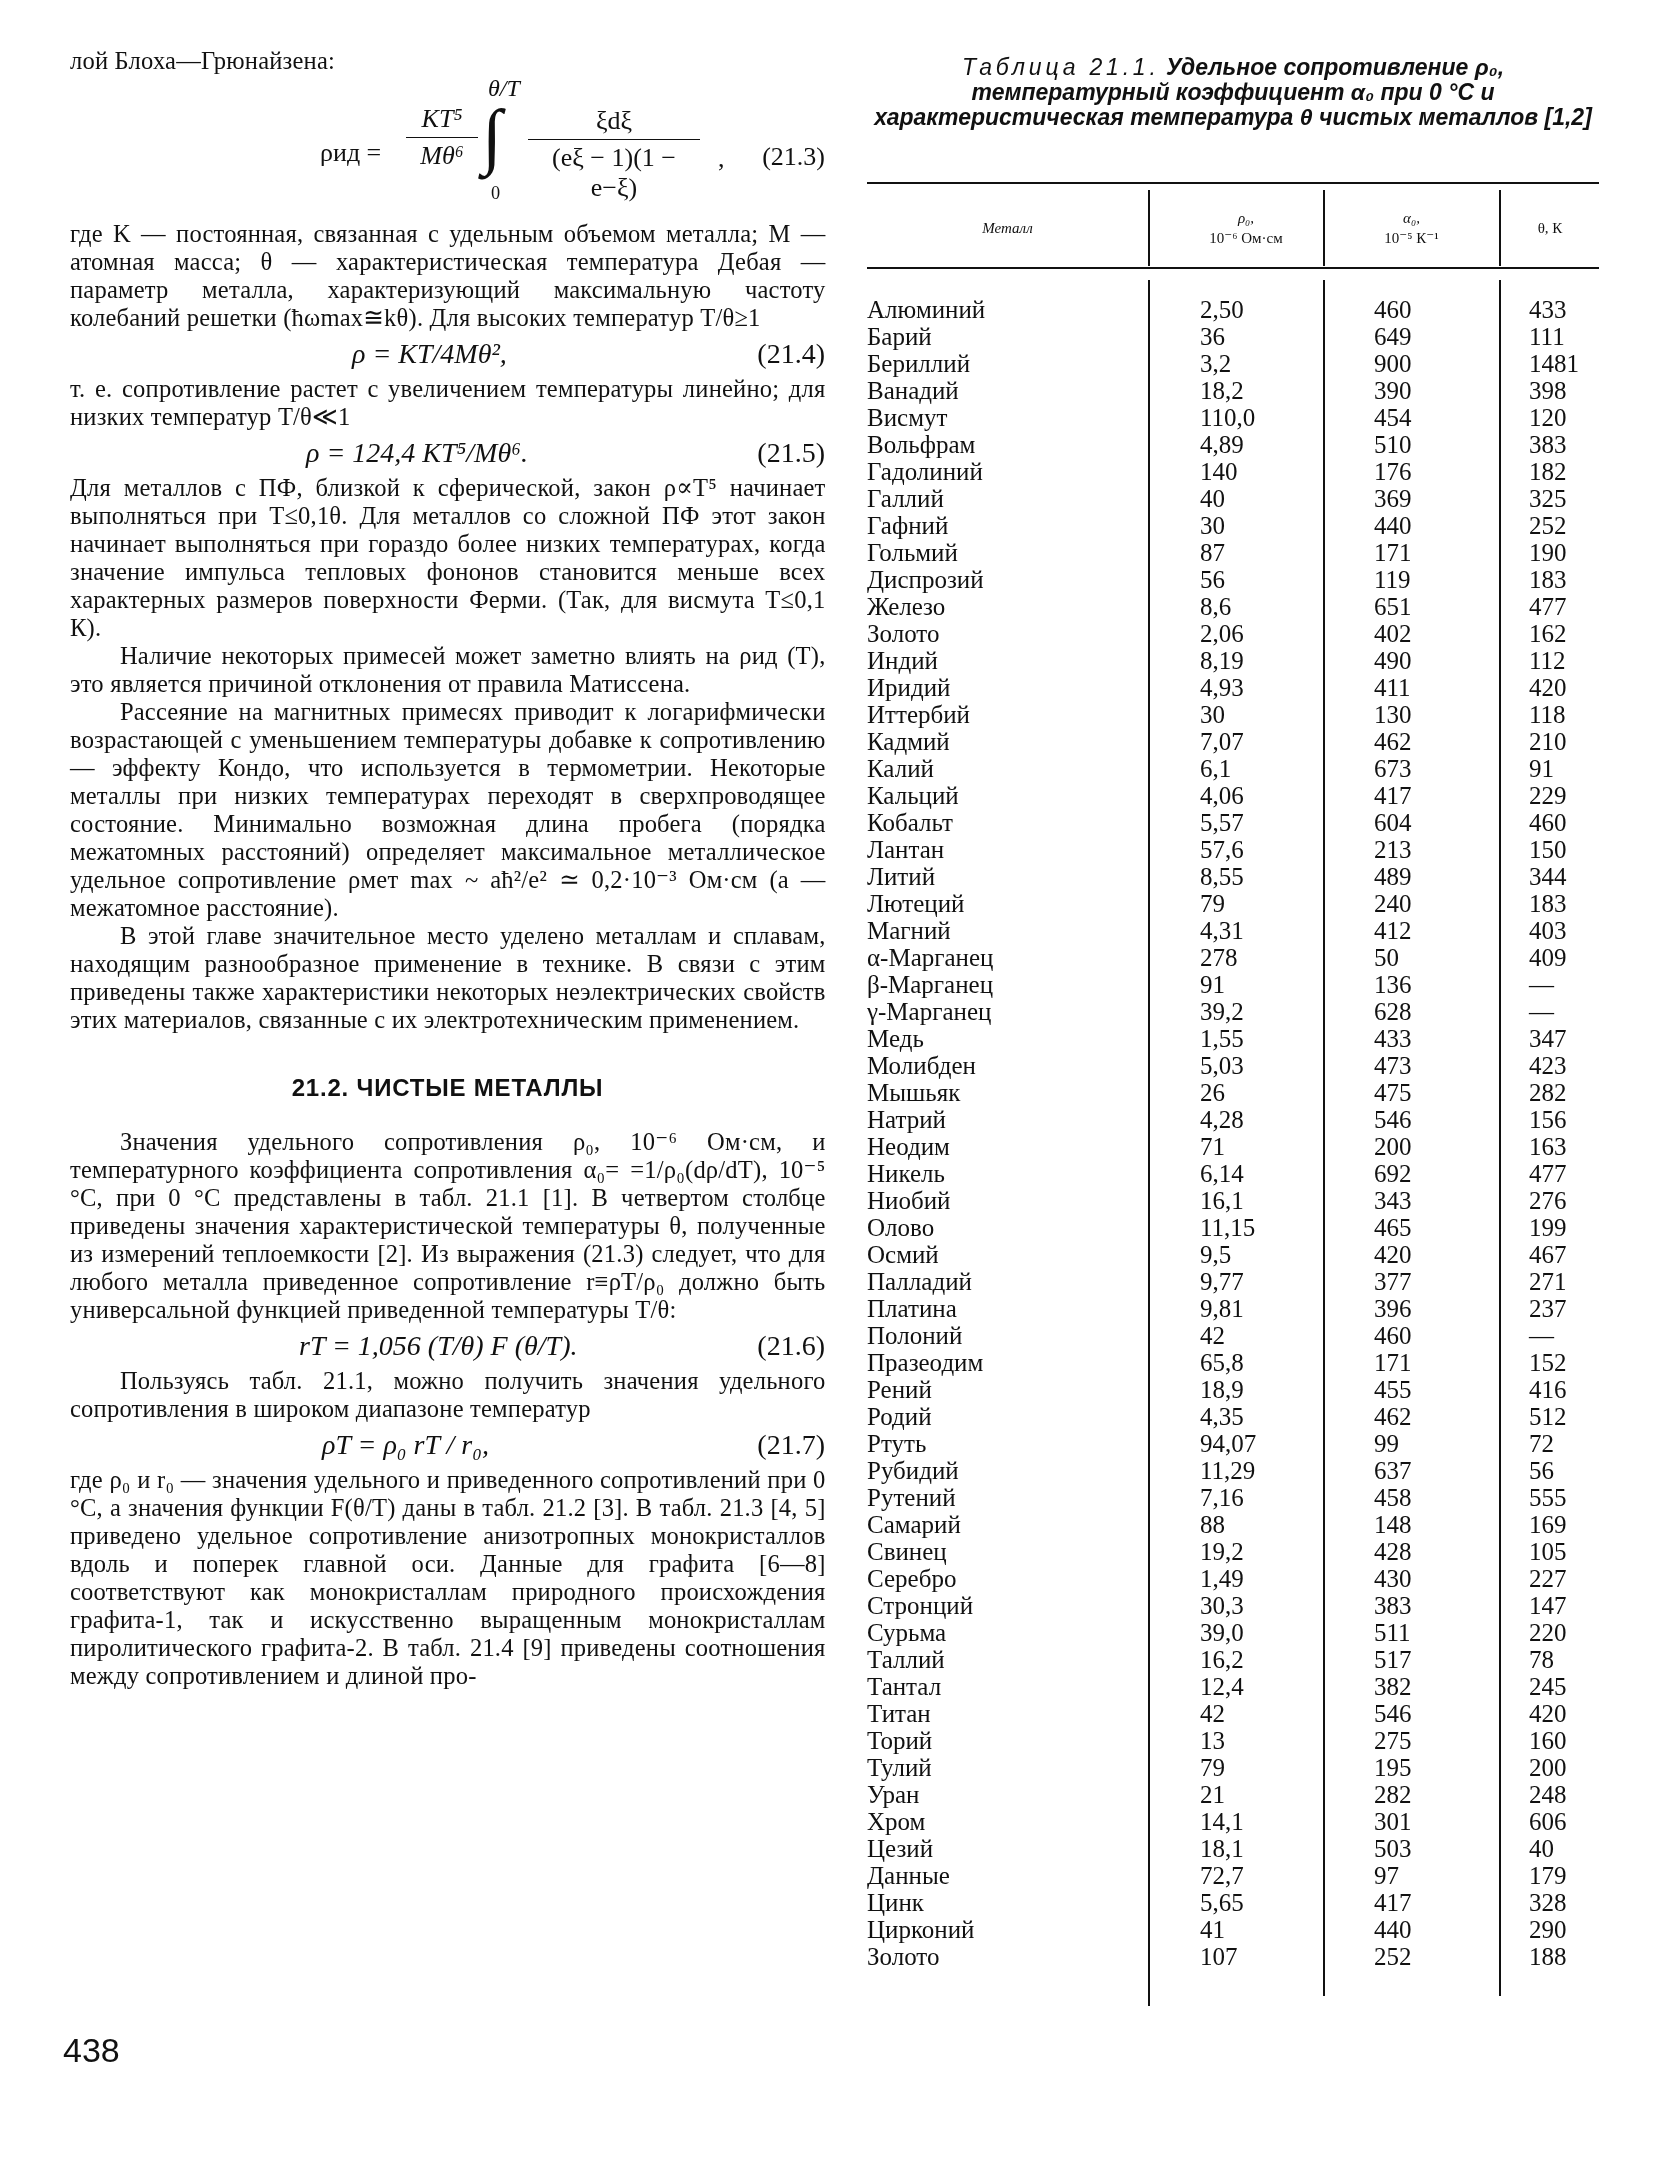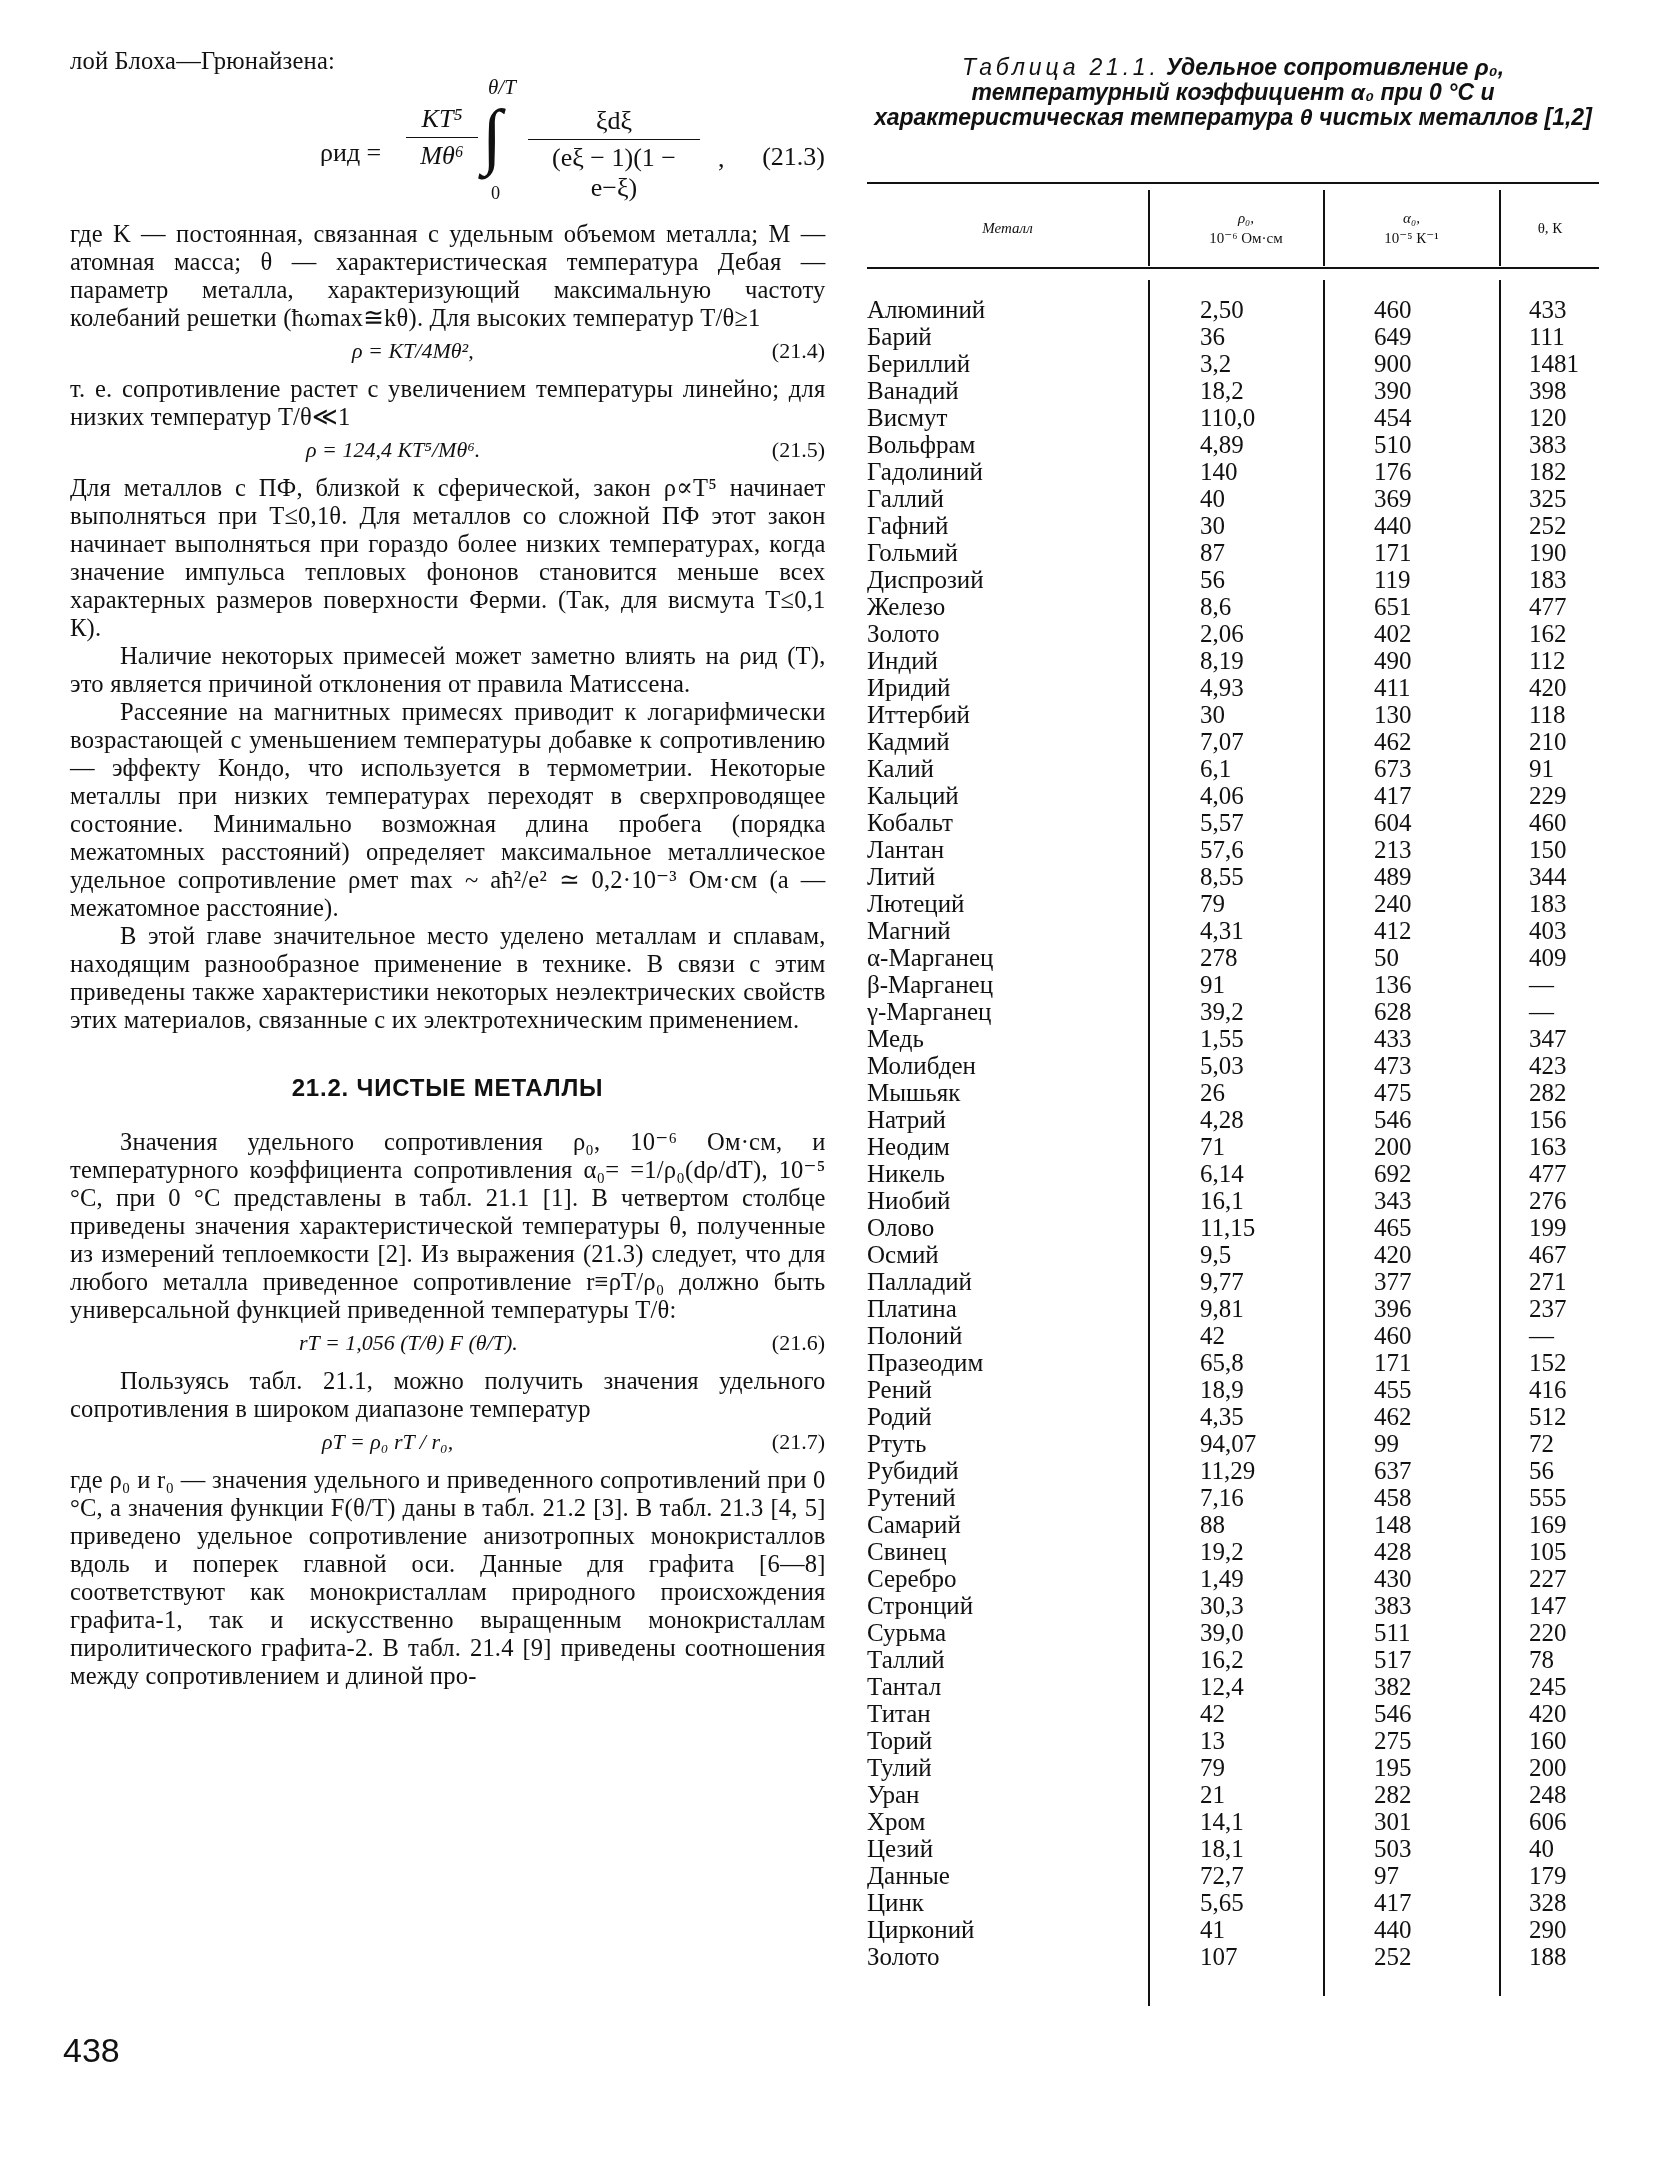--- a/index.html
+++ b/index.html
@@ -3,30 +3,30 @@
 <meta charset="utf-8">
 <style>
   html, body { margin:0; padding:0; background:#ffffff; }
   body { width:1674px; height:2183px; position:relative; overflow:hidden; color:#111; font-family:"Liberation Serif", "DejaVu Serif", serif; }
   .page { position:absolute; left:0; top:0; width:1674px; height:2183px; }
 
   
   .left { position:absolute; left:70px; top:47px; width:755px; }
   .p { font-size:25.6px; line-height:28px; text-align:justify; margin:0; letter-spacing:0.2px; transform:scaleX(0.96); transform-origin:left top; width:787px; }
   .p.indent { text-indent:52px; }
-  .eq { position:relative; height:43px; font-size:22px; font-style:italic; }
+  .eq { position:relative; height:43px; font-size:28px; font-style:italic; }
   .eq .body { position:absolute; top:6.1px; }
   .eq .num { position:absolute; right:0; top:6.1px; font-style:normal; }
 
   .big-eq { position:relative; height:145px; font-size:26px; }
   .big-eq .lhs { position:absolute; left:250px; top:63px; }
   .big-eq .frac1 { position:absolute; left:336px; top:29px; width:72px; text-align:center; font-style:italic; }
   .big-eq .frac1 .bar { border-top:1.5px solid #111; margin:3.1px 0; }
   .big-eq .int { position:absolute; left:412px; top:23px; font-size:73px; line-height:76px; }
-  .big-eq .lim-up { position:absolute; left:418px; top:0px; font-size:21px; font-style:italic; }
+  .big-eq .lim-up { position:absolute; left:418px; top:0px; font-size:24px; font-style:italic; }
   .big-eq .lim-dn { position:absolute; left:421px; top:108px; font-size:18.3px; }
   .big-eq .frac2 { position:absolute; left:458px; top:30.5px; width:172px; text-align:center; }
   .big-eq .frac2 .bar { border-top:1.5px solid #111; margin:3.1px 0; }
   .big-eq .comma { position:absolute; left:648px; top:69px; }
   .big-eq .num { position:absolute; right:0; top:67px; }
 
   .section-title { font-family:"Liberation Sans", "DejaVu Sans", sans-serif; font-weight:bold; font-size:24px; text-align:center; margin:40px 0 26px 0; letter-spacing:0.8px; }
 
   .page-num { position:absolute; left:63px; top:2031px; font-size:34px; font-family:"Liberation Sans", "DejaVu Sans", sans-serif; }
 

